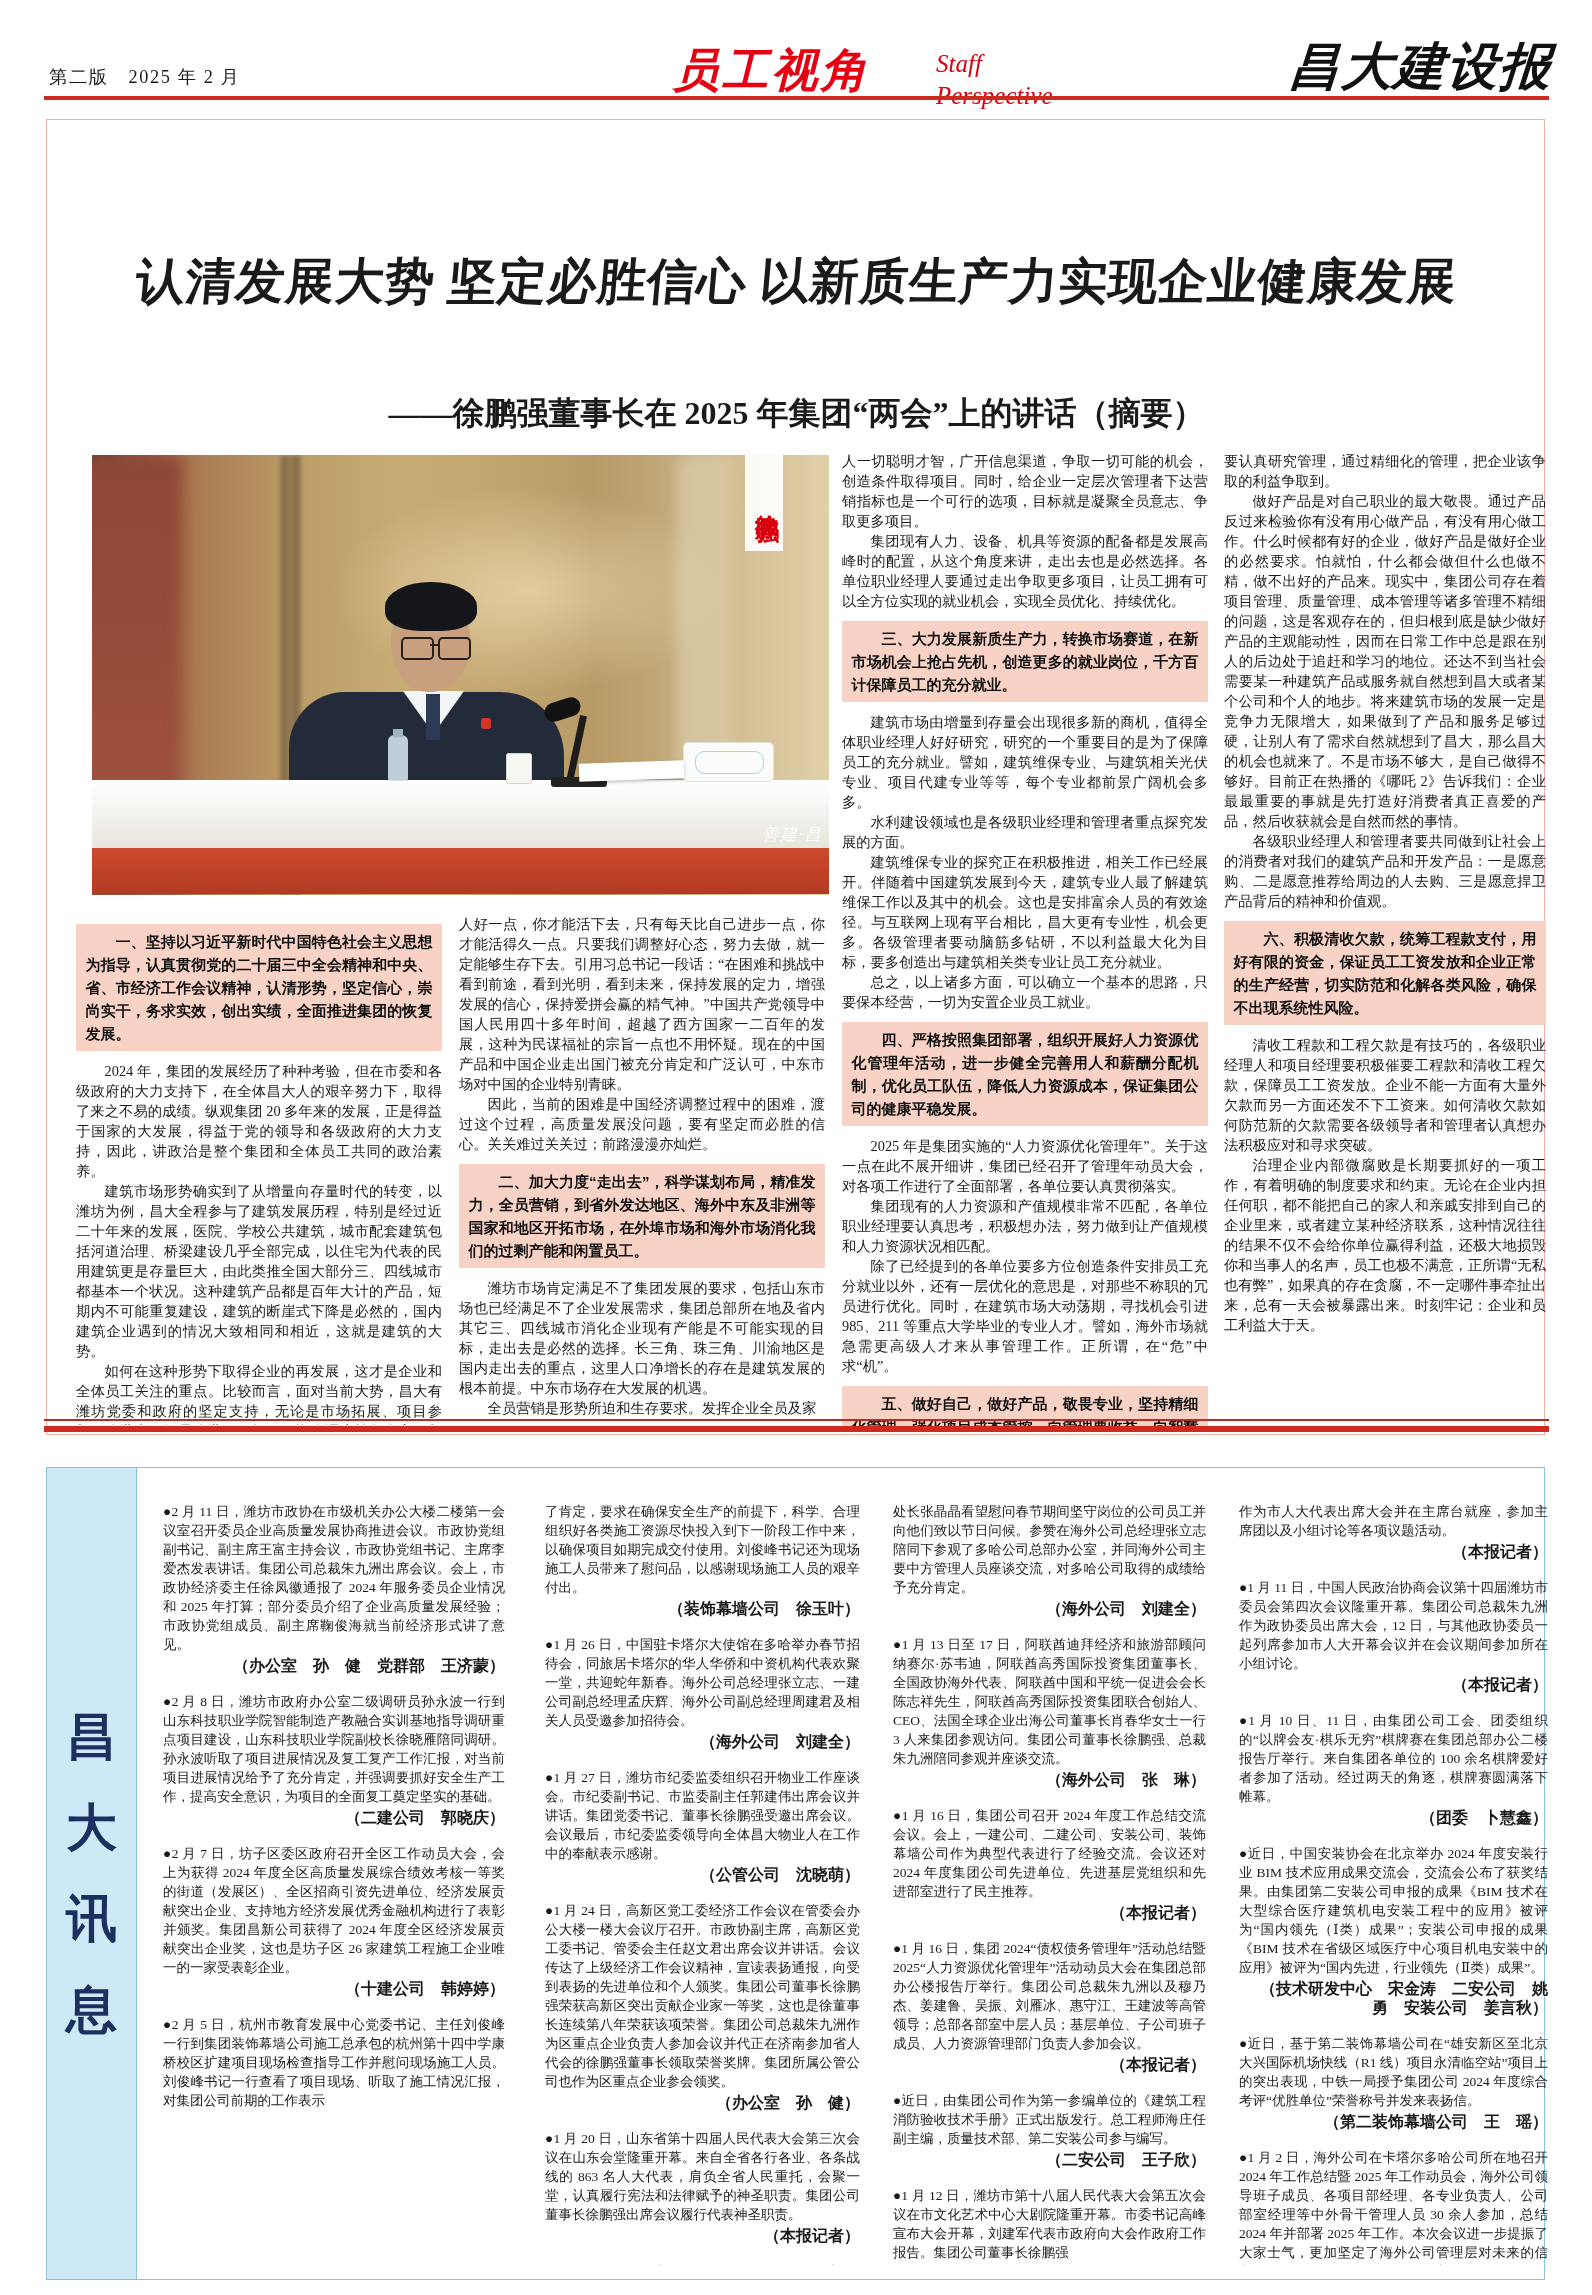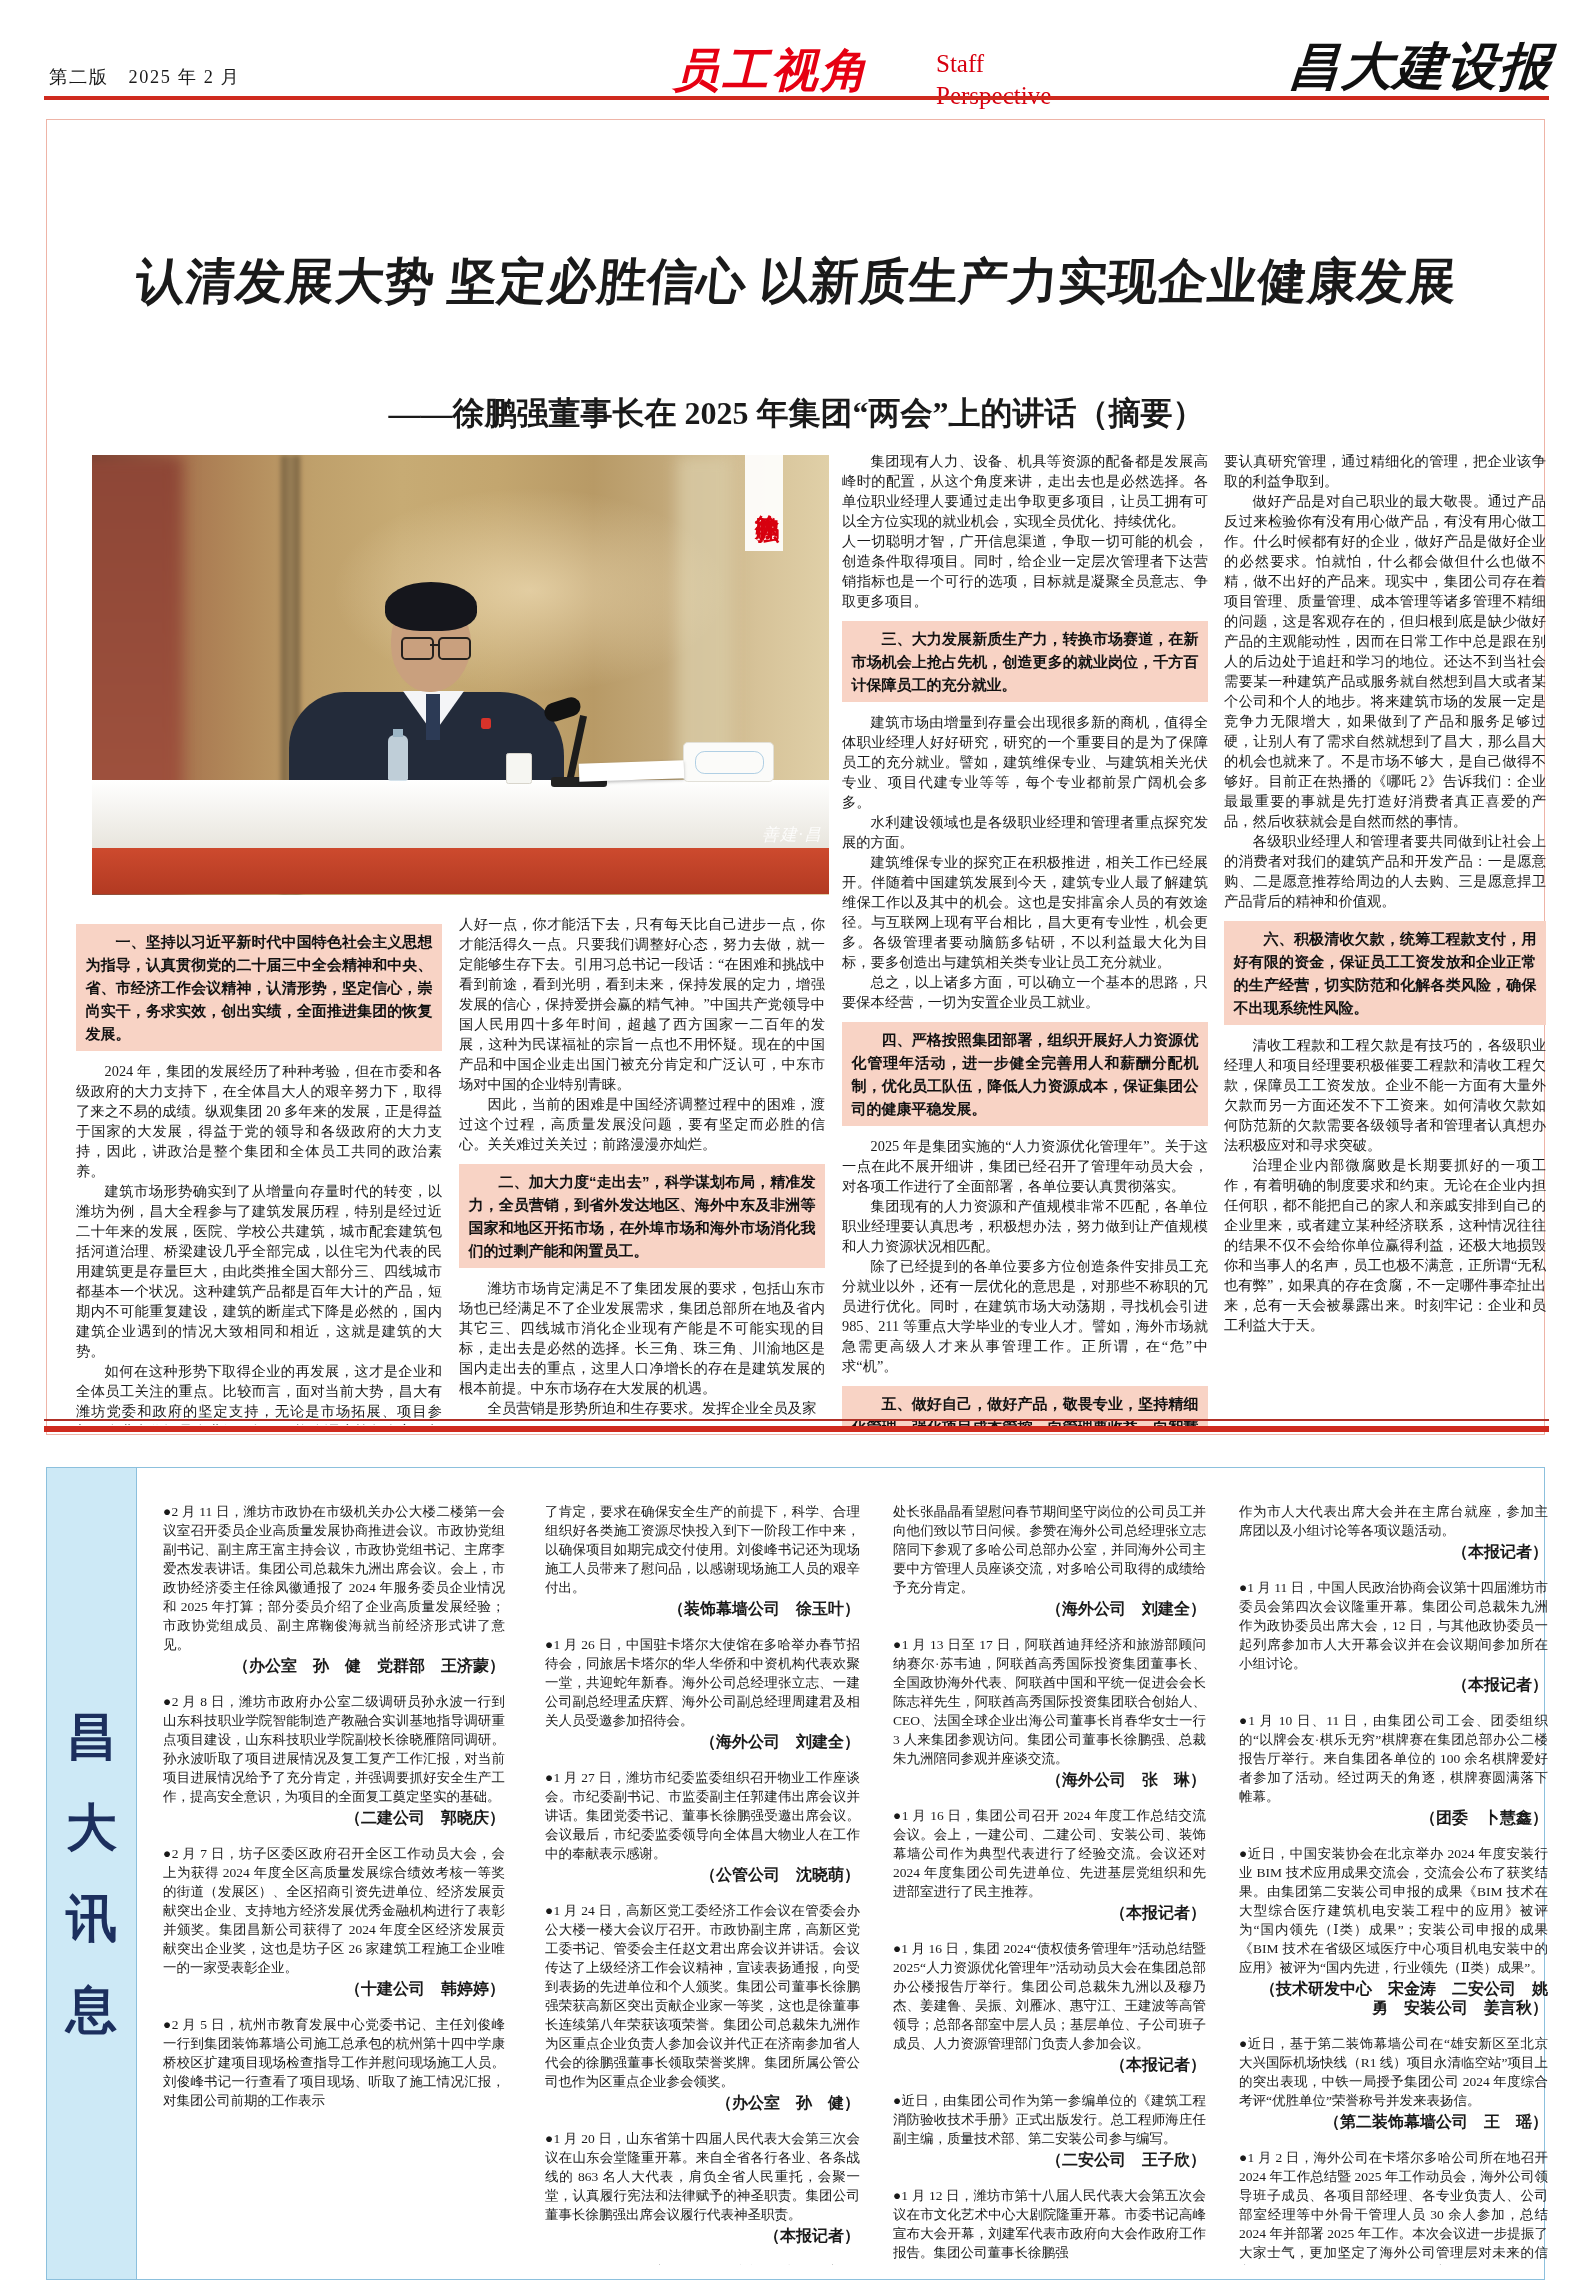--- a/index.html
+++ b/index.html
@@ -3,21 +3,21 @@
 <meta charset="utf-8">
 <style>
   html,body{margin:0;padding:0;background:#888;}
   .page{position:relative;width:1592px;height:2295px;background:#ffffff;margin:0 auto;
         font-family:"Liberation Serif","DejaVu Serif",serif;color:#1a1a1a;overflow:hidden;}
   .abs{position:absolute;}
   
   .edition{left:49px;top:64px;font-size:18.3px;letter-spacing:1.6px;}
   .badge{left:673px;top:40px;font-family:"Liberation Sans","DejaVu Sans",sans-serif;
          font-weight:bold;font-size:46px;letter-spacing:3.2px;color:#e60012;font-style:italic;}
-  .badge-en{left:936px;top:48px;color:#d7000f;font-size:25px;line-height:32px;}
+  .badge-en{left:936px;top:48px;color:#d7000f;font-size:25px;line-height:32px;font-style:italic;}
   .masthead{left:1170px;top:33px;width:382px;text-align:right;font-weight:900;font-size:51px;
             letter-spacing:1.6px;font-style:italic;transform:skewX(-4deg);color:#111;}
   .toprule{left:44px;top:96px;width:1505px;height:4px;background:#cf2a1e;}
   
   .frame{left:46px;top:119px;width:1497px;height:1314px;border:1.6px solid #eeb4a7;}
   .headline{left:56px;top:253px;width:1481px;text-align:center;font-weight:bold;font-size:49px;
             letter-spacing:0.8px;line-height:1.2;transform:skewX(-5deg);}
   .subheadline{left:56px;top:392px;width:1481px;text-align:center;font-weight:bold;font-size:32px;}
   .article-col{position:absolute;overflow:hidden;}
   .col1{left:76px; top:914px;width:366px;height:511px;}
@@ -139,22 +139,22 @@
       <div class="para">如何在这种形势下取得企业的再发展，这才是企业和全体员工关注的重点。比较而言，面对当前大势，昌大有潍坊党委和政府的坚定支持，无论是市场拓展、项目参与、企业合作还是企业解困纾困、资金调度等各个方面都给予特别关心、特别支持和特别厚爱。这是做好企业坚强的后盾。</div>
     </div>
   <div class="article-col col2">
       <div class="para cont">人好一点，你才能活下去，只有每天比自己进步一点，你才能活得久一点。只要我们调整好心态，努力去做，就一定能够生存下去。引用习总书记一段话：“在困难和挑战中看到前途，看到光明，看到未来，保持发展的定力，增强发展的信心，保持爱拼会赢的精气神。”中国共产党领导中国人民用四十多年时间，超越了西方国家一二百年的发展，这种为民谋福祉的宗旨一点也不用怀疑。现在的中国产品和中国企业走出国门被充分肯定和广泛认可，中东市场对中国的企业特别青睐。</div>
       <div class="para">因此，当前的困难是中国经济调整过程中的困难，渡过这个过程，高质量发展没问题，要有坚定而必胜的信心。关关难过关关过；前路漫漫亦灿烂。</div>
       <div class="sec-head">二、加大力度“走出去”，科学谋划布局，精准发力，全员营销，到省外发达地区、海外中东及非洲等国家和地区开拓市场，在外埠市场和海外市场消化我们的过剩产能和闲置员工。</div>
       <div class="para">潍坊市场肯定满足不了集团发展的要求，包括山东市场也已经满足不了企业发展需求，集团总部所在地及省内其它三、四线城市消化企业现有产能是不可能实现的目标，走出去是必然的选择。长三角、珠三角、川渝地区是国内走出去的重点，这里人口净增长的存在是建筑发展的根本前提。中东市场存在大发展的机遇。</div>
       <div class="para">全员营销是形势所迫和生存要求。发挥企业全员及家</div>
     </div>
   <div class="article-col col3">
+      <div class="para cont">人一切聪明才智，广开信息渠道，争取一切可能的机会，创造条件取得项目。同时，给企业一定层次管理者下达营销指标也是一个可行的选项，目标就是凝聚全员意志、争取更多项目。</div>
       <div class="para">集团现有人力、设备、机具等资源的配备都是发展高峰时的配置，从这个角度来讲，走出去也是必然选择。各单位职业经理人要通过走出争取更多项目，让员工拥有可以全方位实现的就业机会，实现全员优化、持续优化。</div>
-      <div class="para cont">人一切聪明才智，广开信息渠道，争取一切可能的机会，创造条件取得项目。同时，给企业一定层次管理者下达营销指标也是一个可行的选项，目标就是凝聚全员意志、争取更多项目。</div>
       <div class="sec-head">三、大力发展新质生产力，转换市场赛道，在新市场机会上抢占先机，创造更多的就业岗位，千方百计保障员工的充分就业。</div>
       <div class="para">建筑市场由增量到存量会出现很多新的商机，值得全体职业经理人好好研究，研究的一个重要目的是为了保障员工的充分就业。譬如，建筑维保专业、与建筑相关光伏专业、项目代建专业等等，每个专业都前景广阔机会多多。</div>
       <div class="para">水利建设领域也是各级职业经理和管理者重点探究发展的方面。</div>
       <div class="para">建筑维保专业的探究正在积极推进，相关工作已经展开。伴随着中国建筑发展到今天，建筑专业人最了解建筑维保工作以及其中的机会。这也是安排富余人员的有效途径。与互联网上现有平台相比，昌大更有专业性，机会更多。各级管理者要动脑筋多钻研，不以利益最大化为目标，要多创造出与建筑相关类专业让员工充分就业。</div>
       <div class="para">总之，以上诸多方面，可以确立一个基本的思路，只要保本经营，一切为安置企业员工就业。</div>
       <div class="sec-head">四、严格按照集团部署，组织开展好人力资源优化管理年活动，进一步健全完善用人和薪酬分配机制，优化员工队伍，降低人力资源成本，保证集团公司的健康平稳发展。</div>
       <div class="para">2025 年是集团实施的“人力资源优化管理年”。关于这一点在此不展开细讲，集团已经召开了管理年动员大会，对各项工作进行了全面部署，各单位要认真贯彻落实。</div>
       <div class="para">集团现有的人力资源和产值规模非常不匹配，各单位职业经理要认真思考，积极想办法，努力做到让产值规模和人力资源状况相匹配。</div>
       <div class="para">除了已经提到的各单位要多方位创造条件安排员工充分就业以外，还有一层优化的意思是，对那些不称职的冗员进行优化。同时，在建筑市场大动荡期，寻找机会引进 985、211 等重点大学毕业的专业人才。譬如，海外市场就急需更高级人才来从事管理工作。正所谓，在“危”中求“机”。</div>
       <div class="sec-head">五、做好自己，做好产品，敬畏专业，坚持精细化管理，强化项目成本管控，向管理要收益，向智慧要效益。</div>

